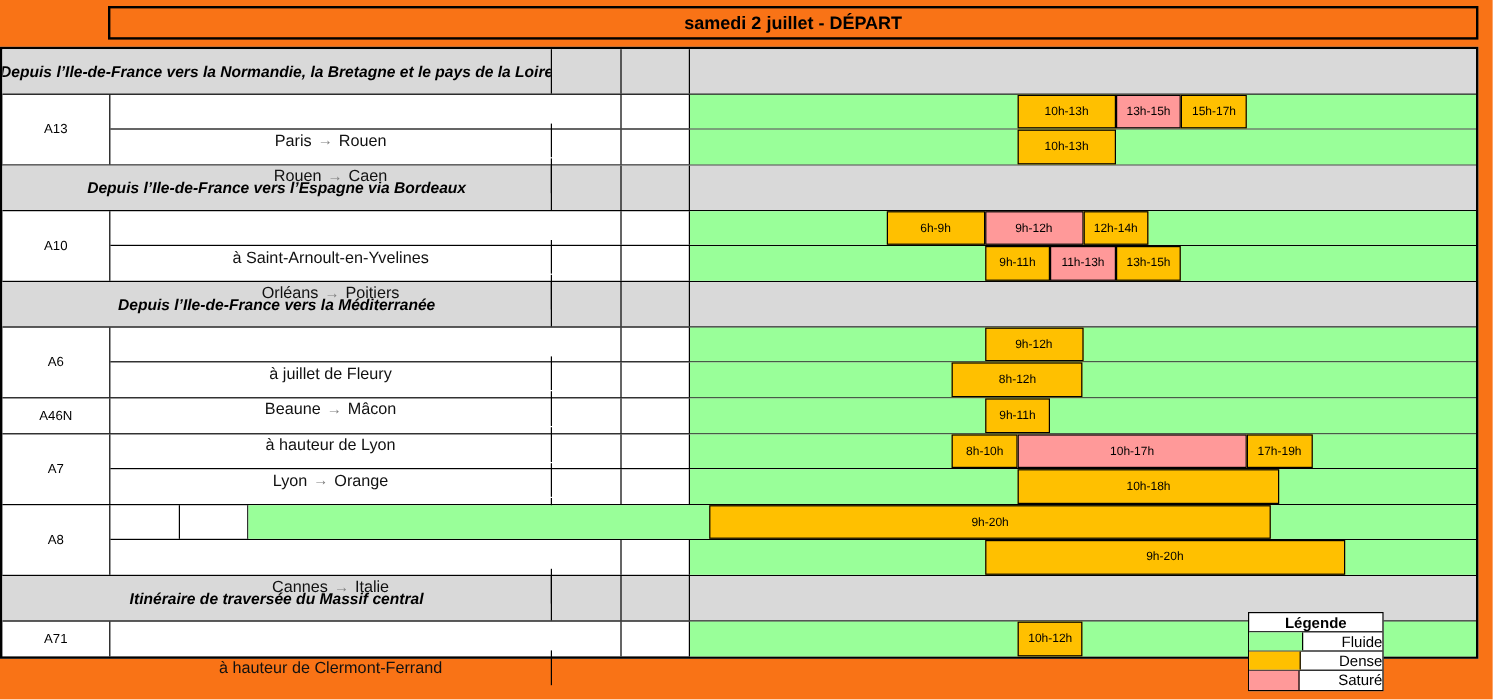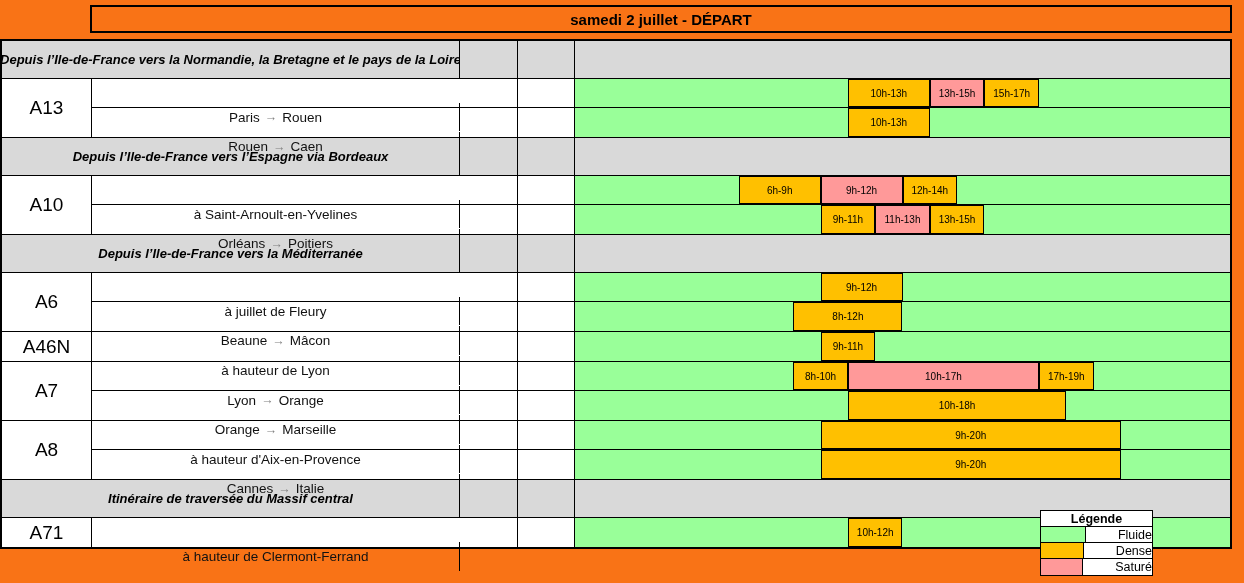--- a/index.html
+++ b/index.html
@@ -18,21 +18,21 @@
         border-bottom:1px solid #000;box-sizing:border-box;}
   .scell{box-sizing:border-box;border-right:1px solid #000;height:100%;overflow:hidden;}
   .slabel{width:458px;display:flex;align-items:center;justify-content:center;
         font-weight:bold;font-style:italic;font-size:13px;white-space:nowrap;}
   .sgap1{width:58px;}.sgap2{width:57px;}
   .sfill{flex:1;border-right:none;}
 
   .group{display:flex;border-bottom:1px solid #000;box-sizing:border-box;}
   .ftable > :last-child{border-bottom:none;}
   .code{width:90px;box-sizing:border-box;border-right:1px solid #000;display:flex;
-        align-items:center;justify-content:center;font-size:19px;}
+        align-items:center;justify-content:center;font-size:11px;}
   .grows{flex:1;display:flex;flex-direction:column;}
   .drow{display:flex;height:29px;border-bottom:1px solid #000;box-sizing:border-box;}
   .grows .drow:last-child{border-bottom:none;}
   .cell{box-sizing:border-box;border-right:1px solid #000;height:100%;}
   .route{width:368px;display:flex;align-items:center;justify-content:center;
         font-size:13.5px;white-space:nowrap;color:#111;margin-top:24px;}
   .route .arrow{color:#808080;margin:0 5px;font-size:12.5px;}
   .gap1{width:58px;}.gap2{width:57px;}
   .timeline{flex:1;position:relative;background:var(--fluide,#99ff99);border-right:none;}
 
@@ -242,23 +242,20 @@
                 <span>10h-18h</span>
               </div>
             </div>
           </div>
         </div>
       </div>
       <div class="group">
         <div class="code">A8</div>
         <div class="grows">
           <div class="drow">
-            <div class="cell route">
-              <span>à hauteur d'Aix-en-Provence</span>
-            </div>
             <div class="cell gap1"></div>
             <div class="cell gap2"></div>
             <div class="cell timeline">
               <div class="band dense" style="left: 37.5%; width: 45.8333%;">
                 <span>9h-20h</span>
               </div>
             </div>
           </div>
           <div class="drow">
             <div class="cell route">

